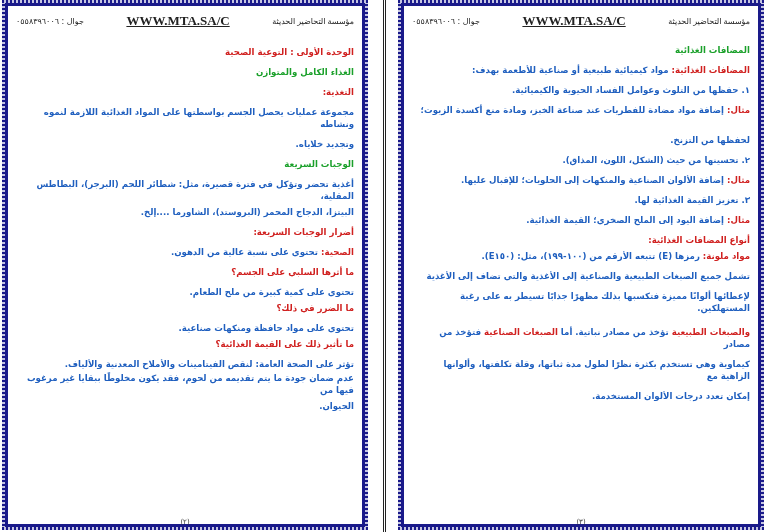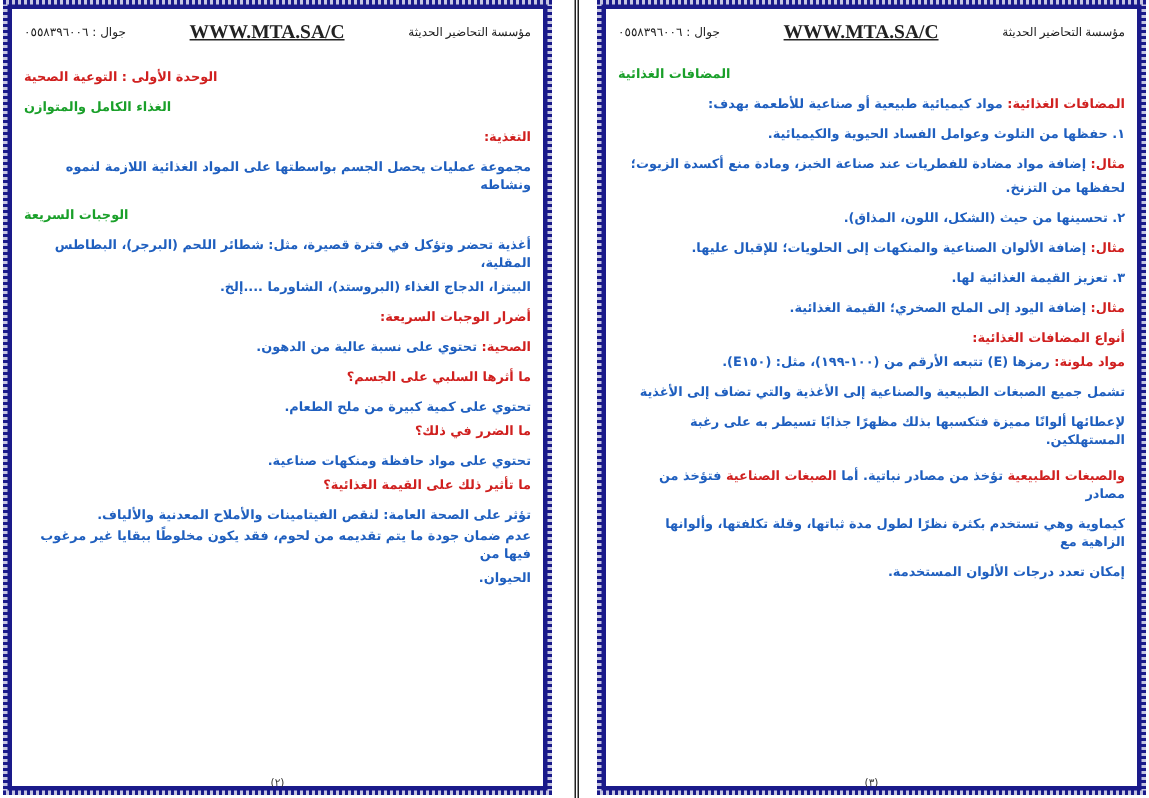--- a/index.html
+++ b/index.html
@@ -37,21 +37,21 @@
     display: flex; justify-content: space-between; align-items: center;
     font-size: 8px; color: #222; height: 14px; margin-top: 2px;
   }
   .header .org { font-weight: normal; font-family: Liberation Serif, serif; }
   .header .site {
     direction: ltr; font-family: "Liberation Serif", serif; font-weight: bold;
     text-decoration: underline; font-size: 13px;
   }
   .header .phone { direction: rtl; }
   .line { font-size: 8.6px; line-height: 12px; margin: 0 0 8px 0; color: #1f5fbf; font-weight: bold; }
-  .center { text-align: left; }
+  .center { text-align: right; }
   .red { color: #d0201f; }
   .green { color: #1aa02a; }
   .pagenum {
     position: absolute; bottom: 4px; left: 0; right: 0; text-align: center;
     font-size: 7px; color: #333;
   }
 </style>
 </head>
 <body>
 
@@ -64,23 +64,24 @@
     <div class="header">
       <span class="org">مؤسسة التحاضير الحديثة</span>
       <span class="site">WWW.MTA.SA/C</span>
       <span class="phone">جوال : ٠٥٥٨٣٩٦٠٠٦</span>
     </div>
     <div style="height:18px"></div>
     <p class="line center red">الوحدة الأولى : التوعية الصحية</p>
     <p class="line center green">الغذاء الكامل والمتوازن</p>
     <p class="line red">التغذية:</p>
     <p class="line">مجموعة عمليات يحصل الجسم بواسطتها على المواد الغذائية اللازمة لنموه ونشاطه</p>
+    <p class="line">وتجديد خلاياه.</p>
     <p class="line center green">الوجبات السريعة</p>
     <p class="line" style="margin-bottom:4px">أغذية تحضر وتؤكل في فترة قصيرة، مثل: شطائر اللحم (البرجر)، البطاطس المقلية،</p>
-    <p class="line">البيتزا، الدجاج الغذاء (البروستد)، الشاورما ....إلخ.</p>
+    <p class="line">البيتزا، الدجاج المحمر (البروستد)، الشاورما ....إلخ.</p>
     <p class="line red">أضرار الوجبات السريعة:</p>
     <p class="line"><span class="red">الصحية:</span><span> تحتوي على نسبة عالية من الدهون.</span></p>
     <p class="line red">ما أثرها السلبي على الجسم؟</p>
     <p class="line" style="margin-bottom:4px">تحتوي على كمية كبيرة من ملح الطعام.</p>
     <p class="line red">ما الضرر في ذلك؟</p>
     <p class="line" style="margin-bottom:4px">تحتوي على مواد حافظة ومنكهات صناعية.</p>
     <p class="line red">ما تأثير ذلك على القيمة الغذائية؟</p>
     <p class="line" style="margin-bottom:2px">تؤثر على الصحة العامة: لنقص الفيتامينات والأملاح المعدنية والألياف.</p>
     <p class="line" style="margin-bottom:4px">عدم ضمان جودة ما يتم تقديمه من لحوم، فقد يكون مخلوطًا ببقايا غير مرغوب فيها من</p>
     <p class="line">الحيوان.</p>
@@ -93,21 +94,21 @@
   <div class="content">
     <div class="header">
       <span class="org">مؤسسة التحاضير الحديثة</span>
       <span class="site">WWW.MTA.SA/C</span>
       <span class="phone">جوال : ٠٥٥٨٣٩٦٠٠٦</span>
     </div>
     <div style="height:16px"></div>
     <p class="line center green">المضافات الغذائية</p>
     <p class="line"><span class="red">المضافات الغذائية:</span><span> مواد كيميائية طبيعية أو صناعية للأطعمة بهدف:</span></p>
     <p class="line">١. حفظها من التلوث وعوامل الفساد الحيوية والكيميائية.</p>
-    <p class="line" style="margin-bottom:4px"><span class="red">مثال:</span><span> إضافة مواد مضادة للفطريات عند صناعة الخبز، ومادة منع أكسدة الزيوت؛</span></p>
+    <p class="line" style="margin-bottom:18px"><span class="red">مثال:</span><span> إضافة مواد مضادة للفطريات عند صناعة الخبز، ومادة منع أكسدة الزيوت؛</span></p>
     <p class="line">لحفظها من التزنخ.</p>
     <p class="line">٢. تحسينها من حيث (الشكل، اللون، المذاق).</p>
     <p class="line"><span class="red">مثال:</span><span> إضافة الألوان الصناعية والمنكهات إلى الحلويات؛ للإقبال عليها.</span></p>
     <p class="line">٣. تعزيز القيمة الغذائية لها.</p>
     <p class="line"><span class="red">مثال:</span><span> إضافة اليود إلى الملح الصخري؛ القيمة الغذائية.</span></p>
     <p class="line red" style="margin-bottom:4px">أنواع المضافات الغذائية:</p>
     <p class="line"><span class="red">مواد ملونة:</span><span> رمزها (E) تتبعه الأرقم من (١٠٠-١٩٩)، مثل: (E١٥٠).</span></p>
     <p class="line">تشمل جميع الصبغات الطبيعية والصناعية إلى الأغذية والتي تضاف إلى الأغذية</p>
     <p class="line" style="margin-bottom:12px">لإعطائها ألوانًا مميزة فتكسبها بذلك مظهرًا جذابًا تسيطر به على رغبة المستهلكين.</p>
     <p class="line"><span class="red">والصبغات الطبيعية</span><span> تؤخذ من مصادر نباتية. أما </span><span class="red">الصبغات الصناعية</span><span> فتؤخذ من مصادر</span></p>

